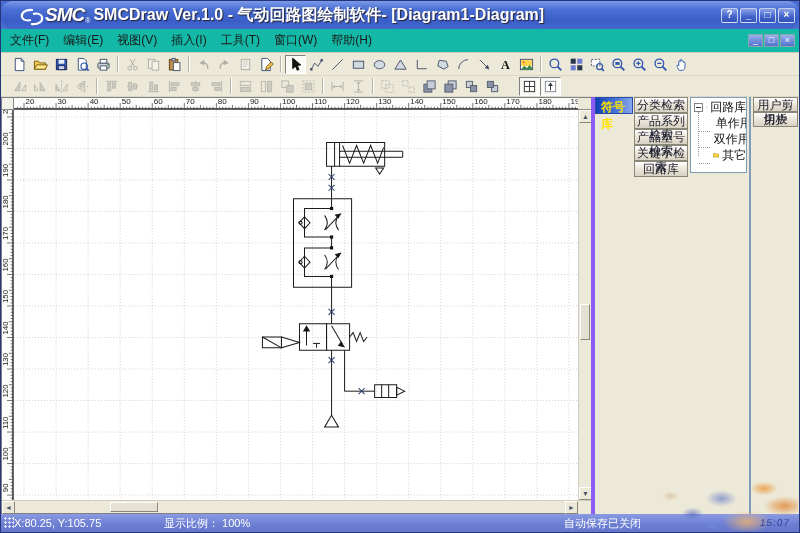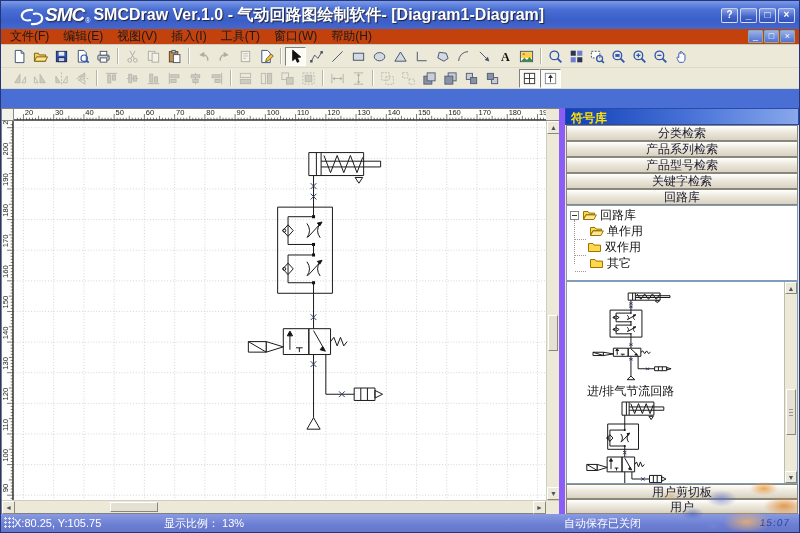--- a/index.html
+++ b/index.html
@@ -1,61 +1,61 @@
 <!DOCTYPE html>
 <html><head>
 <meta charset="utf-8">
 <style>
 *{margin:0;padding:0;box-sizing:border-box;}
 body{font-family:"Liberation Sans","DejaVu Sans",sans-serif;background:#888;}
 #window{width:800px;height:533px;border:1px solid #24357c;background:#4a6fd4;position:relative;display:flex;flex-direction:column;overflow:hidden;}
 
-.titlebar{height:28px;background:linear-gradient(180deg,#7c9ae8 0%,#4a6fd4 30%,#3a5dc8 70%,#4668cc 100%);display:flex;align-items:center;padding:0 4px;color:#fff;flex:0 0 auto;}
+.titlebar{height:28px;background:linear-gradient(180deg,#7c9ae8 0%,#4a6fd4 30%,#3a5dc8 70%,#4668cc 100%);display:flex;align-items:center;padding:0 4px;color:#fff;flex:0 0 auto;border-radius:12px;}
 .logo{display:flex;align-items:flex-end;margin-left:14px;}
 .logo-text{font-size:19px;font-weight:bold;font-style:italic;letter-spacing:-1px;text-shadow:1px 1px 2px #223;}
 .logo sup{font-size:7px;margin:0 3px 2px 1px;}
 .title-text{font-size:16px;font-weight:bold;text-shadow:1px 1px 1px #223;white-space:nowrap;}
 .win-btns{margin-left:auto;display:flex;gap:2px;}
 .wbtn{width:17px;height:15px;border:1px solid rgba(255,255,255,.7);border-radius:2px;background:linear-gradient(180deg,#8aa2ea,#4262c8 60%,#3152b8);color:#fff;font-size:10px;font-weight:bold;display:flex;align-items:center;justify-content:center;line-height:1;}
 
-.menubar{height:16px;background:#c2410c;border-bottom:1px solid #cfcabb;display:flex;align-items:center;padding:0 2px;flex:0 0 auto;}
+.menubar{height:24px;background:#14b8a6;border-bottom:1px solid #cfcabb;display:flex;align-items:center;padding:0 2px;flex:0 0 auto;}
 .mitem{font-size:12px;color:#1a1a1a;padding:2px 7px;}
 .mdi-btns{margin-left:auto;display:flex;gap:1px;padding-right:2px;}
 .mdibtn{width:15px;height:13px;border:1px solid #8aa;border-radius:1px;background:linear-gradient(180deg,#9ab0ec,#5272cc);color:#fff;font-size:9px;display:flex;align-items:center;justify-content:center;line-height:1;}
 
 .toolbar{background:#ece9d8;display:flex;align-items:center;padding:1px 2px 1px 8px;flex:0 0 auto;border-bottom:1px solid #dcd8c8;}
 #toolbar1{height:23px;}
 #toolbar2{height:21px;}
 .tbtn{width:21px;height:19px;display:flex;align-items:center;justify-content:center;border:1px solid transparent;flex:0 0 auto;}
 .tbtn svg{width:15px;height:15px;display:block;}
 .tbtn.disabled svg{filter:grayscale(1) opacity(.4);}
 .tbtn.pressed{border:1px solid;border-color:#808080 #fff #fff #808080;background:#fbfaf4;}
 .tsep{width:2px;height:16px;border-left:1px solid #b8b4a4;border-right:1px solid #fff;margin:0 3px;flex:0 0 auto;}
 .tgap{width:16px;flex:0 0 auto;}
 
-.main-row{flex:1 1 auto;display:flex;min-height:0;background:#ec4899;margin-top:19px;}
+.main-row{flex:1 1 auto;display:flex;min-height:0;background:#ec4899;}
 .canvas-panel{flex:1 1 auto;display:flex;flex-direction:column;border:1px solid #808080;border-right:none;min-width:0;}
 .ruler-row{height:12px;display:flex;flex:0 0 auto;}
 .ruler-corner{width:12px;height:12px;background:#f2f1ea;border-right:1px solid #888;border-bottom:1px solid #888;flex:0 0 auto;}
 .hruler{flex:1;background:#fdfdfb;border-bottom:1px solid #666;}
 .ruler-corner2{width:13px;background:#ece9d8;border-bottom:1px solid #888;flex:0 0 auto;}
 .canvas-row{flex:1;display:flex;min-height:0;}
 .vruler{width:12px;background:#fdfdfb;border-right:1px solid #666;flex:0 0 auto;}
 .canvas{flex:1;background:#fff;position:relative;min-width:0;}
 .canvas svg{width:100%;height:100%;display:block;}
 
 .vscroll{width:13px;background:#ece9d8;display:flex;flex-direction:column;flex:0 0 auto;border-left:1px solid #d0ccc0;}
 .hscroll-row{height:13px;display:flex;flex:0 0 auto;border-top:1px solid #d0ccc0;}
 .hscroll{flex:1;background:#ece9d8;display:flex;position:relative;}
 .sbtn{width:13px;height:13px;background:#ece9d8;border:1px solid;border-color:#fff #8a8678 #8a8678 #fff;color:#4a5468;font-size:7px;display:flex;align-items:center;justify-content:center;flex:0 0 auto;line-height:1;}
 .strack{flex:1;position:relative;}
 .sthumb{position:absolute;background:#e4e1d4;border:1px solid;border-color:#fff #8a8678 #8a8678 #fff;}
 .scorner{width:13px;height:13px;background:#ece9d8;flex:0 0 auto;}
 
-.sidebar{width:240px;flex:0 0 auto;background:#ece9d8;border-left:6px solid #8b5cf6;display:flex;flex-direction:column;}
+.sidebar{width:208px;flex:0 0 auto;background:#ece9d8;border-left:4px solid #8b5cf6;display:flex;flex-direction:row;}
 .sb-header{height:17px;background:linear-gradient(90deg,#1040b8,#4a74d8 55%,#88a8ec);color:#ffe400;font-size:12px;font-weight:bold;padding:1px 5px;border:1px solid #2a4aa8;}
 .sb-btn{height:16px;margin:0 1px;background:linear-gradient(180deg,#ffffff,#ece8dc 45%,#d8d2c2);border:1px solid #8a8678;font-size:12px;color:#1a1a2a;text-align:center;line-height:14px;}
 .sb-tree{height:76px;margin:0 1px;background:#fff;border:1px solid #7f9db9;font-size:12px;color:#111;position:relative;overflow:hidden;padding:1px 0;}
 .tree-row{height:16px;display:flex;align-items:center;}
 .tree-row .lbl{margin-left:3px;white-space:nowrap;}
 .expand-box{width:9px;height:9px;border:1px solid #848484;background:#fff;margin:0 3px;position:relative;flex:0 0 auto;}
 .expand-box div{position:absolute;left:1px;right:1px;top:3px;height:1px;background:#333;}
 .tree-vline{position:absolute;left:7px;top:14px;height:44px;border-left:1px dotted #999;}
 .tree-hstub{position:absolute;left:8px;width:11px;border-top:1px dotted #999;}
 .sb-preview{flex:1;margin:0 1px;background:#fff;border:1px solid #7f9db9;position:relative;overflow:hidden;}
@@ -1225,21 +1225,21 @@
           <div class="sb-btn" style="height: 15px;">用户</div>
         </div>
     </div>
   </div>
 
   <div class="statusbar">
     <div class="grip"></div>
     <span class="st-coords">X:80.25, Y:105.75</span>
     <span class="st-zoom">
       <span>显示比例：</span>
-      <span>13%</span>
+      <span>100%</span>
     </span>
     <span>自动保存已关闭</span>
   </div>
 
   <div class="artifact">
     <span class="artifact-text">15:07</span>
   </div>
 </div>
 
 </body></html>

